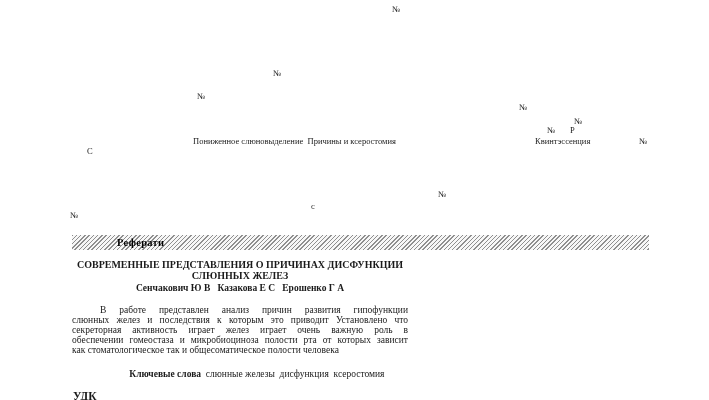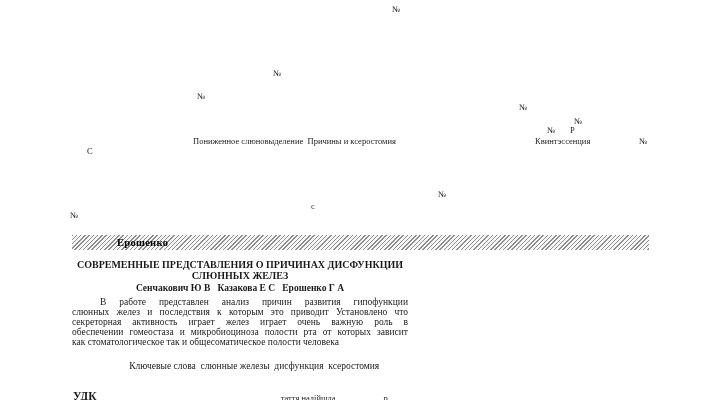--- a/index.html
+++ b/index.html
@@ -62,35 +62,35 @@
     white-space: pre;
     margin-top: 1px;
   }
   .para-line {
     font-size: 9.5px;
     line-height: 10px;
     text-align: justify;
     text-align-last: justify;
   }
   .para-line.first {
-    margin-top: 3px;
+    margin-top: 11px;
     padding-left: 28px;
   }
   .para-line.last {
     text-align: left;
     text-align-last: left;
   }
   .keywords {
     margin-top: 4px;
     padding-left: 43px;
     font-size: 9.5px;
     line-height: 10px;
     white-space: pre;
   }
-  .keywords .kw-label { font-weight: normal; text-align: center; }
+  .keywords .kw-label { font-weight: bold; text-align: center; }
   .received {
     margin-top: 2px;
     padding-left: 196px;
     font-size: 8.5px;
     line-height: 10px;
     white-space: pre;
   }
   .received .received-suffix { margin-left: 48px; }
   .udk {
     position: absolute;
@@ -115,21 +115,21 @@
   <span class="stray" style="left:570px;top:126px">Р</span>
   <span class="stray" style="left:193px;top:137px">Пониженное слюновыделение  Причины и ксеростомия</span>
   <span class="stray" style="left:535px;top:137px">Квинтэссенция</span>
   <span class="stray" style="left:639px;top:137px">№</span>
   <span class="stray" style="left:87px;top:147px">С</span>
   <span class="stray" style="left:438px;top:190px">№</span>
   <span class="stray" style="left:311px;top:202px">с</span>
   <span class="stray" style="left:70px;top:211px">№</span>
 
   <div class="band">
-    <span class="band-label">Ерошенко</span>
+    <span class="band-label">Реферати</span>
   </div>
 
   <div class="content">
     <div class="title-line">СОВРЕМЕННЫЕ ПРЕДСТАВЛЕНИЯ О ПРИЧИНАХ ДИСФУНКЦИИ</div>
     <div class="title-line">СЛЮННЫХ ЖЕЛЕЗ</div>
     <div class="authors">Сенчакович Ю В   Казакова Е С   Ерошенко Г А</div>
     <div class="para-line first">В работе представлен анализ причин развития гипофункции</div>
     <div class="para-line">слюнных желез и последствия  к которым это приводит  Установлено что</div>
     <div class="para-line">секреторная активность играет желез играет очень важную роль в</div>
     <div class="para-line">обеспечении гомеостаза и микробиоциноза полости рта  от которых зависит</div>

